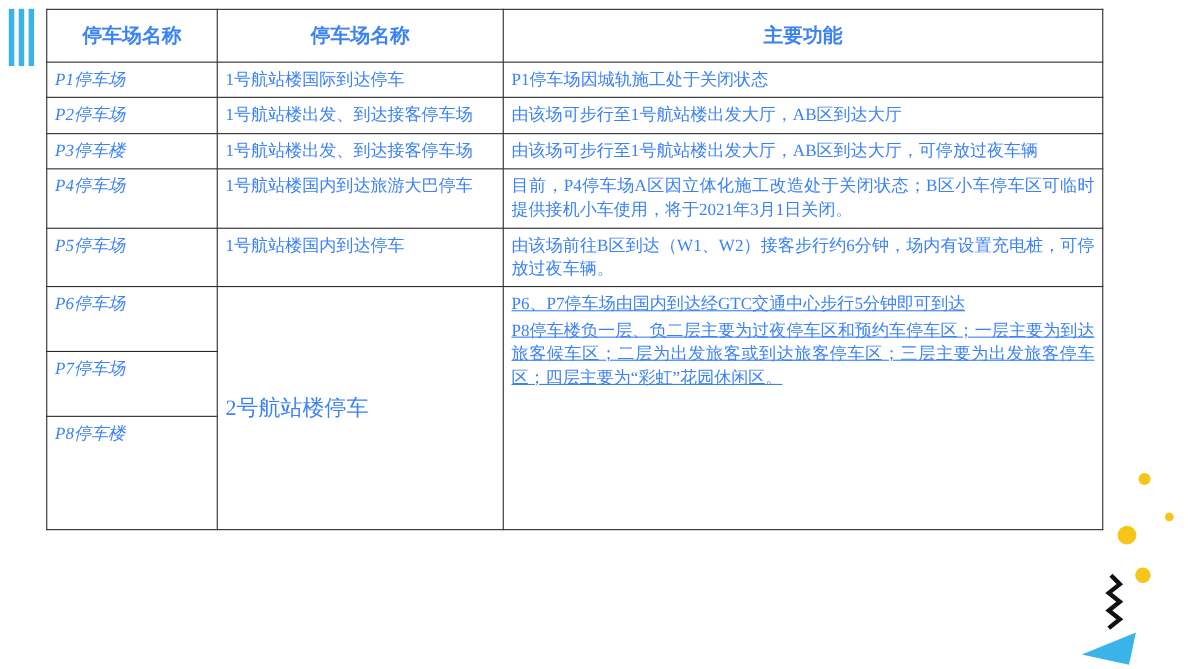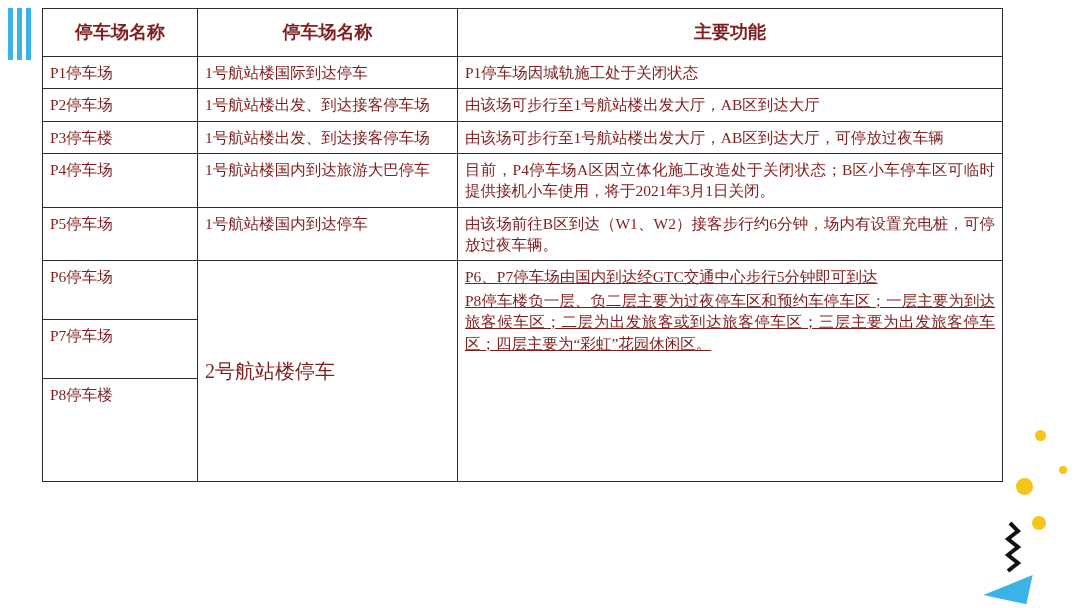--- a/index.html
+++ b/index.html
@@ -62,21 +62,21 @@
   .table-wrap {
     position: absolute;
     left: 42px;
     top: 8px;
     width: 960px;
   }
   table.parking {
     border-collapse: collapse;
     width: 960px;
     table-layout: fixed;
-    color: #7f1d1d;
+    color: #3b82f6;
   }
   table.parking td, table.parking th {
     border: 1px solid #2b2b2b;
     vertical-align: top;
     padding: 5px 7px;
     font-size: 15.5px;
     line-height: 1.38;
   }
   table.parking thead th {
     text-align: center;
@@ -86,20 +86,21 @@
     vertical-align: middle;
   }
   col.c1 { width: 155px; }
   col.c2 { width: 260px; }
   col.c3 { width: 545px; }
 
   td.name {
     font-size: 16px;
     vertical-align: top;
     padding-top: 9px;
+    font-style: italic;
   }
   td.func {
     text-align: left;
     vertical-align: top;
     padding-top: 9px;
   }
   td.func.mid {
     vertical-align: middle;
     font-size: 20px;
   }

